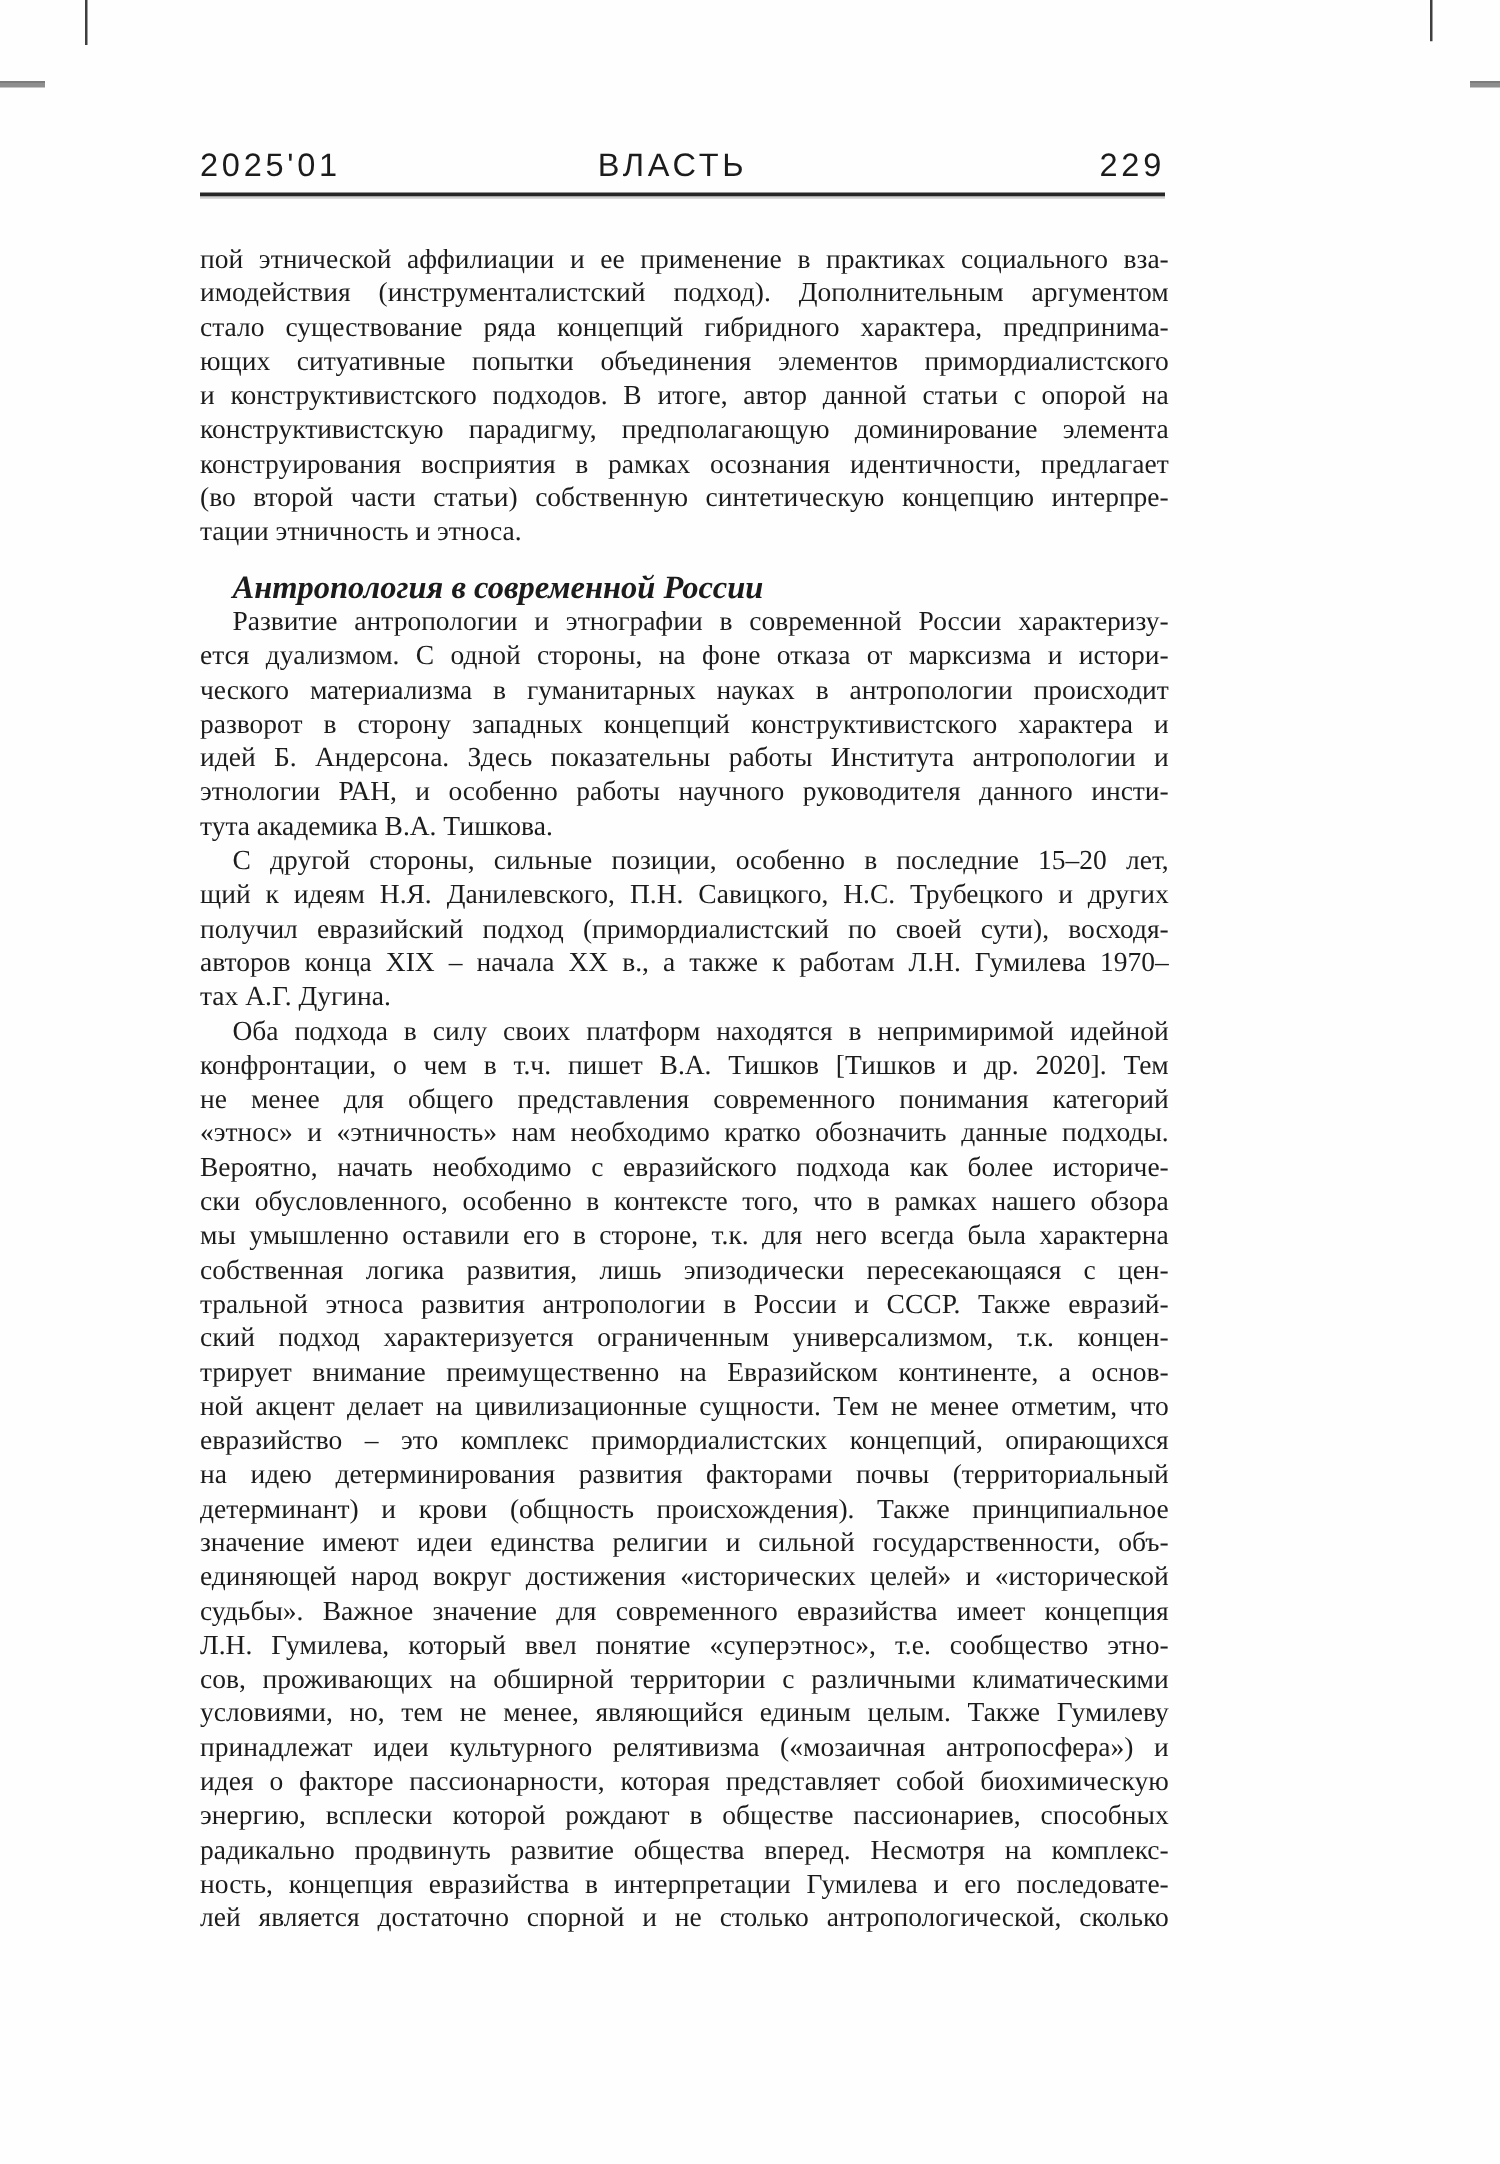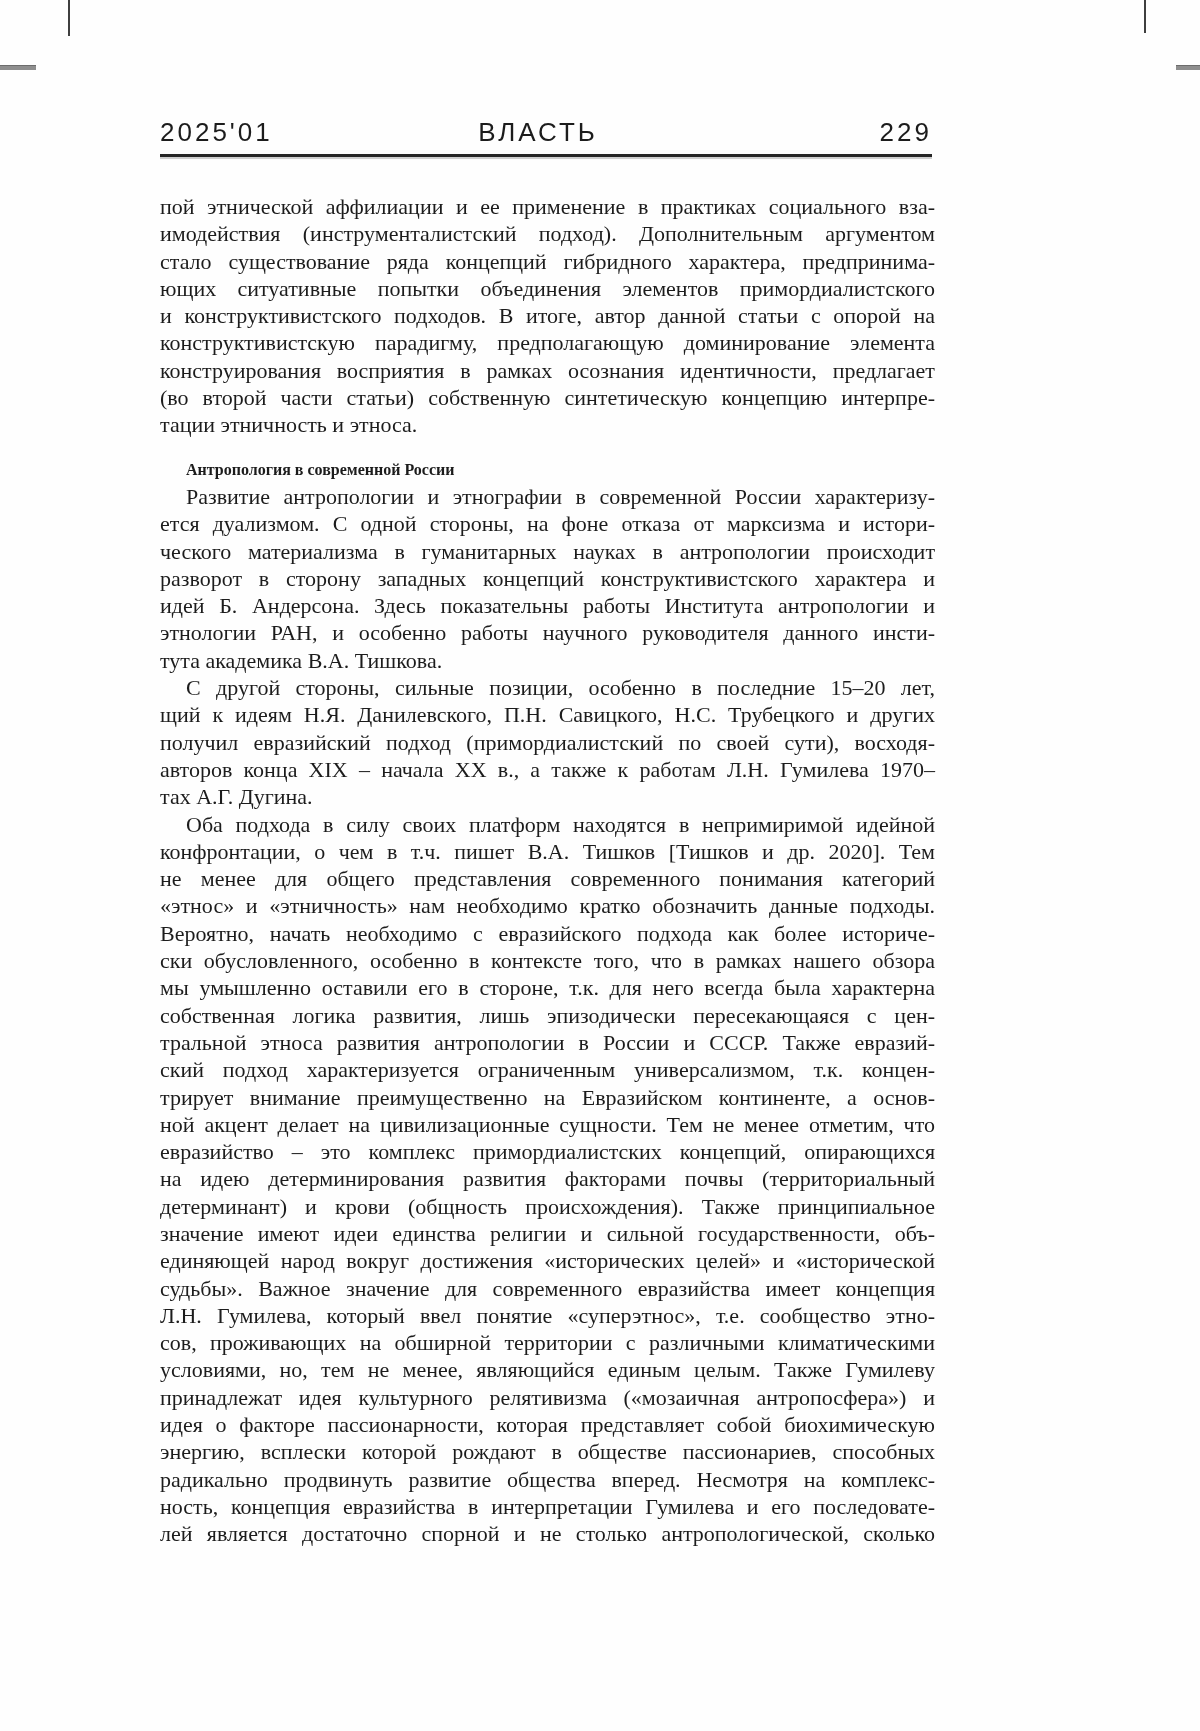--- a/index.html
+++ b/index.html
@@ -48,22 +48,23 @@
     text-align: justify;
     text-align-last: justify;
     height: 27.3px;
   }
   .line.para-end { text-align-last: left; }
   .para.indented .line:first-child { text-indent: 26px; }
   .heading {
     font-weight: bold;
     padding-left: 26px;
     margin-top: 17px;
-    font-size: 16px;
+    font-size: 26px;
     line-height: 27.3px;
+    font-style: italic;
   }
 </style>
 </head>
 <body>
 
 <div class="page">
 
   <div class="mark mark-tl-v"></div>
   <div class="mark mark-l-h"></div>
   <div class="mark mark-tr-v"></div>
@@ -120,21 +121,21 @@
         <div class="line">ной акцент делает на цивилизационные сущности. Тем не менее отметим, что</div>
         <div class="line">евразийство – это комплекс примордиалистских концепций, опирающихся</div>
         <div class="line">на идею детерминирования развития факторами почвы (территориальный</div>
         <div class="line">детерминант) и крови (общность происхождения). Также принципиальное</div>
         <div class="line">значение имеют идеи единства религии и сильной государственности, объ-</div>
         <div class="line">единяющей народ вокруг достижения «исторических целей» и «исторической</div>
         <div class="line">судьбы». Важное значение для современного евразийства имеет концепция</div>
         <div class="line">Л.Н. Гумилева, который ввел понятие «суперэтнос», т.е. сообщество этно-</div>
         <div class="line">сов, проживающих на обширной территории с различными климатическими</div>
         <div class="line">условиями, но, тем не менее, являющийся единым целым. Также Гумилеву</div>
-        <div class="line">принадлежат идея культурного релятивизма («мозаичная антропосфера») и</div>
+        <div class="line">принадлежат идеи культурного релятивизма («мозаичная антропосфера») и</div>
         <div class="line">идея о факторе пассионарности, которая представляет собой биохимическую</div>
         <div class="line">энергию, всплески которой рождают в обществе пассионариев, способных</div>
         <div class="line">радикально продвинуть развитие общества вперед. Несмотря на комплекс-</div>
         <div class="line">ность, концепция евразийства в интерпретации Гумилева и его последовате-</div>
         <div class="line">лей является достаточно спорной и не столько антропологической, сколько</div>
       </div>
     </div>
 
 </div>
 

